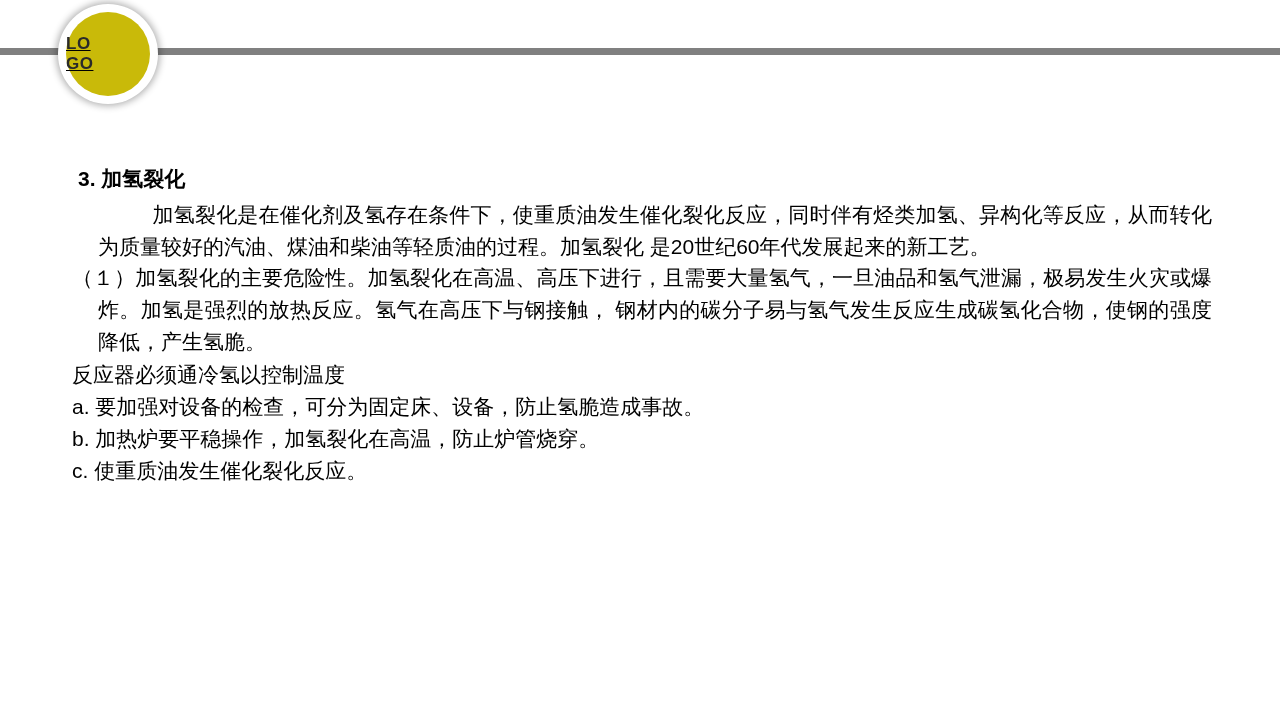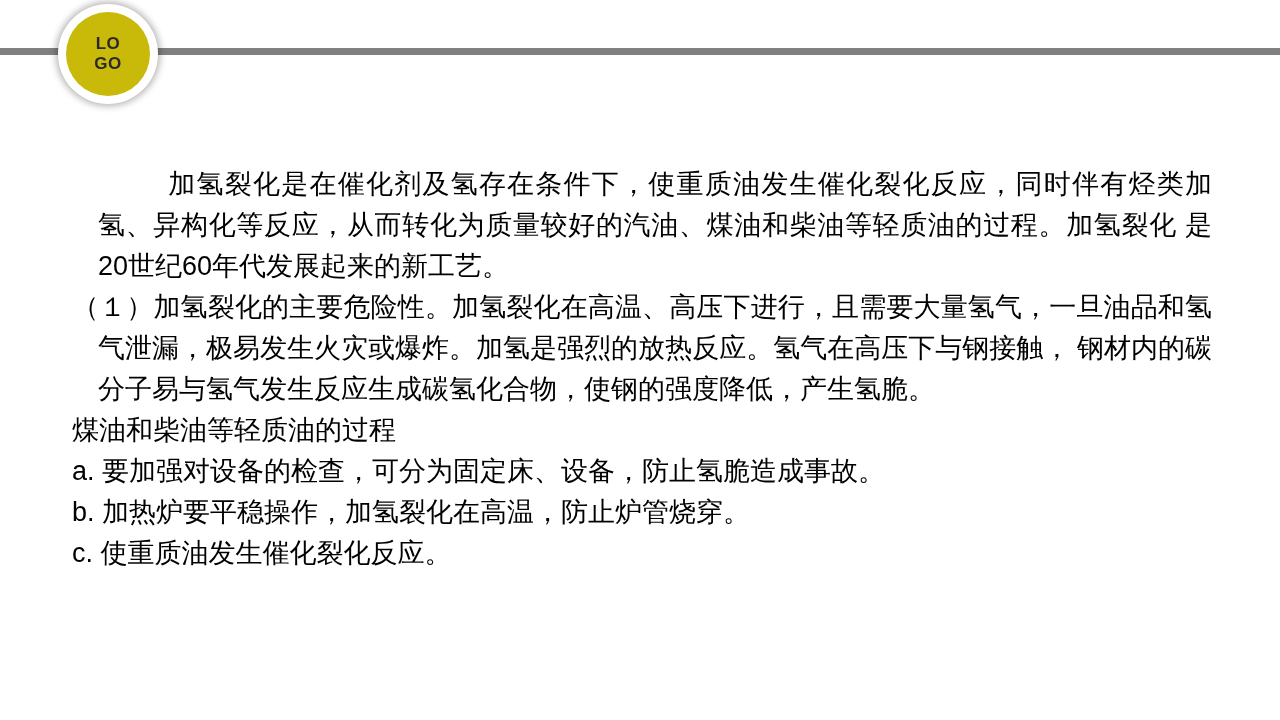--- a/index.html
+++ b/index.html
@@ -55,23 +55,24 @@
   .logo-disc {
     position: absolute;
     left: 8px;
     top: 8px;
     width: 84px;
     height: 84px;
     border-radius: 50%;
     background: #c9ba09;
     display: flex;
     flex-direction: column;
-    align-items: center;
+    align-items: flex-start;
     justify-content: center;
     box-sizing: border-box;
+    text-decoration: underline;
   }
   .logo-disc span {
     display: block;
     font-size: 17px;
     font-weight: bold;
     color: #2a2a2a;
     line-height: 1.15;
     letter-spacing: 0.5px;
     font-family: "Liberation Sans", sans-serif;
   }
@@ -85,21 +86,21 @@
     color: #000000;
   }
   .heading {
     font-size: 21px;
     font-weight: bold;
     line-height: 1.4;
     margin: 0 0 6px 6px;
   }
   p.para {
     margin: 0;
-    font-size: 27px;
+    font-size: 21px;
     line-height: 1.52;
     text-align: justify;
     text-justify: inter-ideograph;
   }
   .indent-2 {
     text-indent: 2.6em;
     padding-left: 26px;
   }
   .hang {
     padding-left: 26px;
@@ -122,27 +123,28 @@
   <div class="logo-wrap">
     <div class="logo-ring"></div>
     <div class="logo-disc">
       <span>LO</span>
       <span>GO</span>
     </div>
   </div>
 
   <div class="content">
 
+    <h2 class="heading">3. 加氢裂化</h2>
 
     <p class="para indent-2">加氢裂化是在催化剂及氢存在条件下，使重质油发生催化裂化反应，同时伴有烃类加氢、异构化等反应，从而转化为质量较好的汽油、煤油和柴油等轻质油的过程。加氢裂化 是20世纪60年代发展起来的新工艺。</p>
 
 
     <p class="para hang gap-sm">（１）加氢裂化的主要危险性。加氢裂化在高温、高压下进行，且需要大量氢气，一旦油品和氢气泄漏，极易发生火灾或爆炸。加氢是强烈的放热反应。氢气在高压下与钢接触， 钢材内的碳分子易与氢气发生反应生成碳氢化合物，使钢的强度降低，产生氢脆。</p>
 
-    <p class="para plain gap-md">煤油和柴油等轻质油的过程</p>
+    <p class="para plain gap-md">反应器必须通冷氢以控制温度</p>
 
     <p class="para plain gap-md">a. 要加强对设备的检查，可分为固定床、设备，防止氢脆造成事故。</p>
 
     <p class="para plain gap-md">b. 加热炉要平稳操作，加氢裂化在高温，防止炉管烧穿。</p>
 
     <p class="para plain gap-md">c. 使重质油发生催化裂化反应。</p>
 
   </div>
 </div>
 

